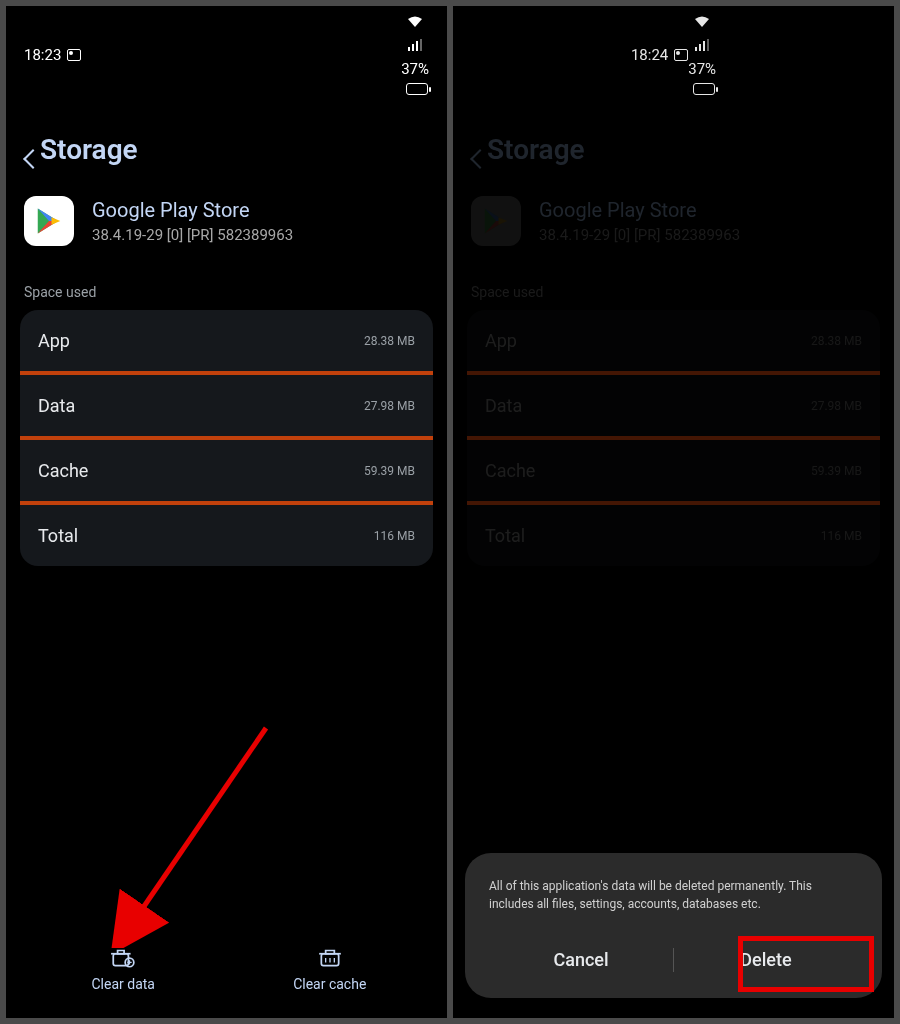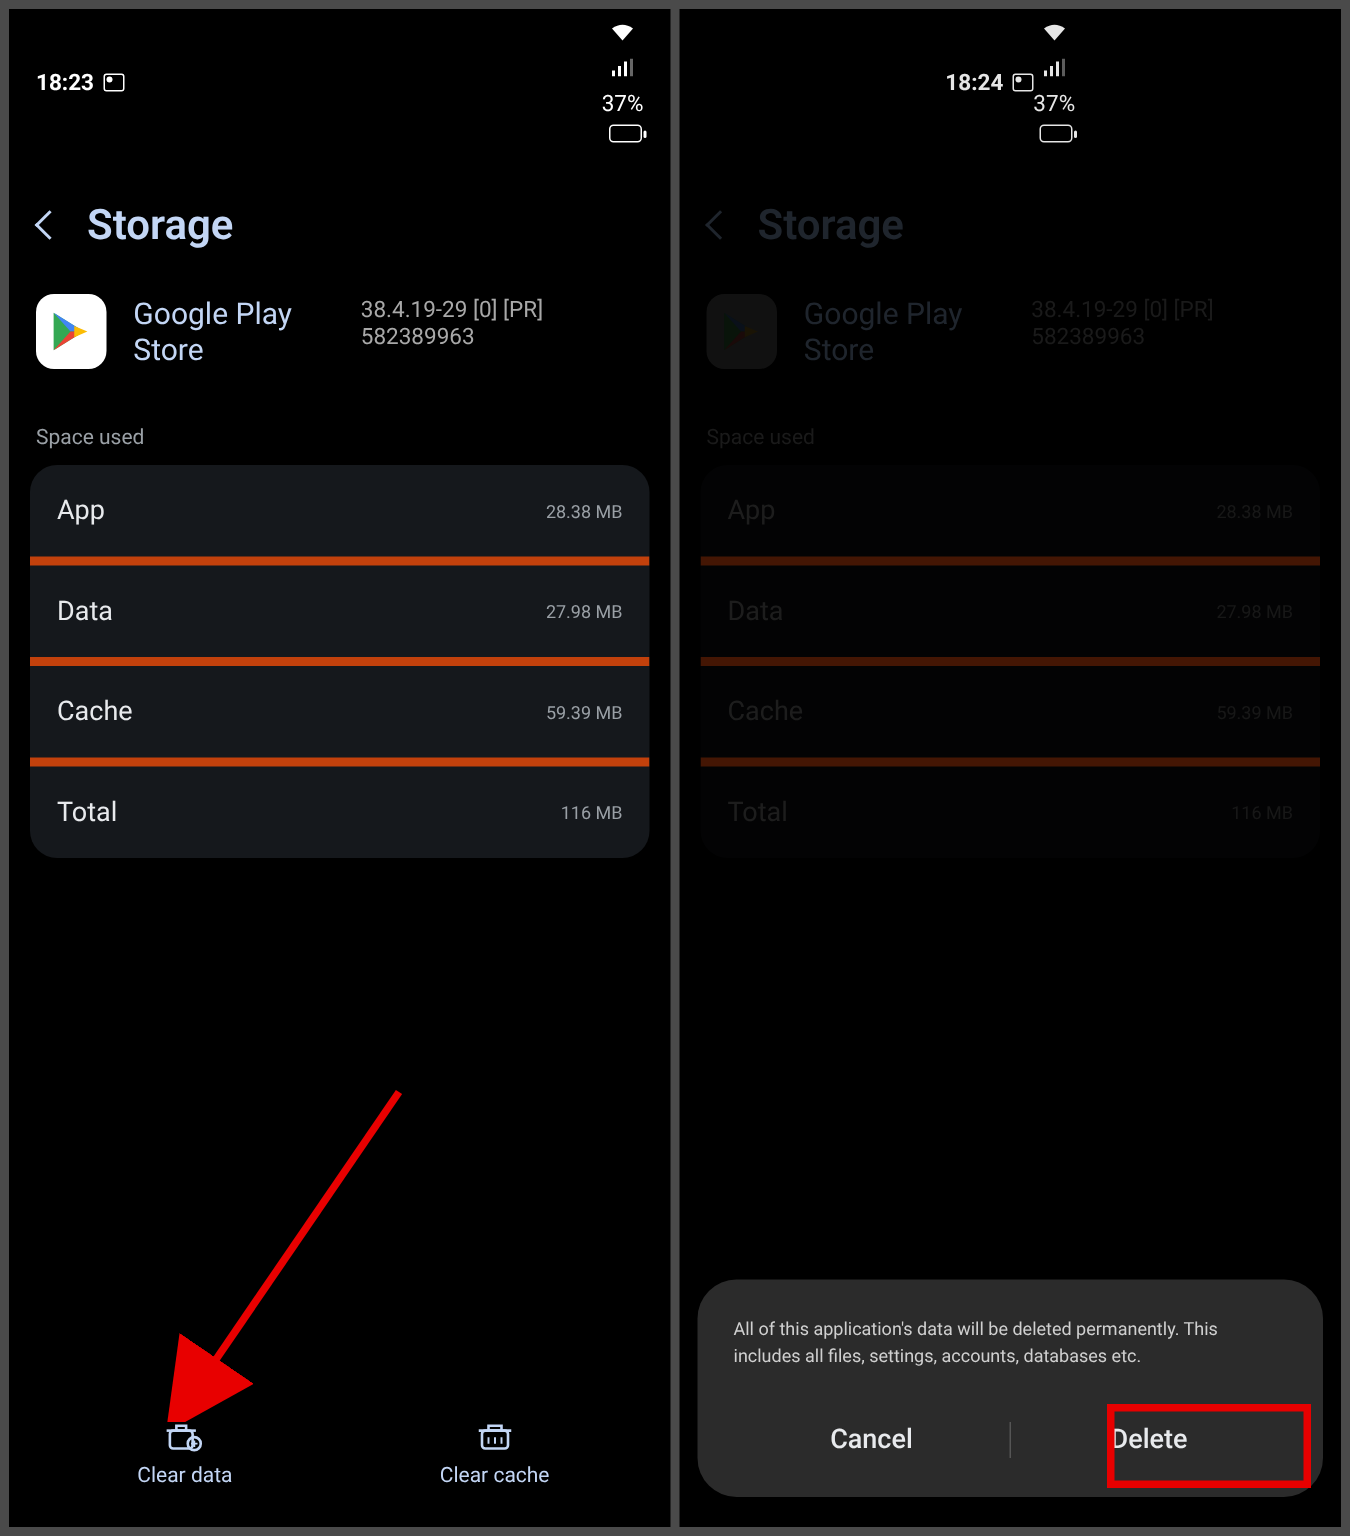--- a/index.html
+++ b/index.html
@@ -24,21 +24,21 @@
   .phone.dimmed .status-bar { opacity: 0.9; justify-content: center; }
 
   .status-bar {
     display: flex;
     justify-content: space-between;
     align-items: center;
     padding: 8px 18px 6px;
     color: #fff;
     font-size: 15px;
   }
-  .status-left { display: flex; align-items: center; gap: 6px; font-weight: bold; }
+  .status-left { display: flex; align-items: center; gap: 6px; }
   .status-right { display: flex; align-items: center; gap: 5px; flex-direction: column; }
   .pic-icon {
     width: 14px; height: 12px;
     border: 1.5px solid #fff; border-radius: 2px;
     position: relative;
   }
   .pic-icon::after {
     content: ""; position: absolute; width: 4px; height: 4px;
     background: #fff; border-radius: 50%; top: 1px; left: 1px;
   }
@@ -55,21 +55,21 @@
   }
 
   .screen-content {
     flex: 1;
     display: flex;
     flex-direction: column;
     padding: 0 14px;
   }
 
   .header {
-    display: flex; align-items: center; gap: 18px;
+    display: flex; align-items: flex-end; 
     padding: 32px 0 24px;
   }
   .back-chevron {
     width: 14px; height: 14px;
     border-left: 2.5px solid #c3d6f5;
     border-bottom: 2.5px solid #c3d6f5;
     transform: rotate(45deg);
     margin-left: 6px;
   }
   .phone.dimmed .back-chevron { border-color: #5a6a80; }
@@ -81,39 +81,39 @@
   .app-row {
     display: flex; align-items: center; gap: 18px;
     padding: 6px 4px 28px;
   }
   .app-icon {
     width: 50px; height: 50px; background: #fff; border-radius: 12px;
     display: flex; align-items: center; justify-content: center;
   }
   .phone.dimmed .app-icon { background: #333; }
   .play-svg { width: 30px; height: 30px; }
-  .app-meta { display: flex; flex-direction: row; gap: 4px; }
+  .app-meta { display: flex; flex-direction: column; gap: 4px; }
   .app-name { color: #c3d6f5; font-size: 20px; }
   .phone.dimmed .app-name { color: #5a6a80; }
   .app-version { color: #a8a8a8; font-size: 15px; }
   .phone.dimmed .app-version { color: #4a4a4a; }
 
   .section-label {
     color: #9aa0a6; font-size: 14px; padding: 10px 4px 10px;
   }
   .phone.dimmed .section-label { color: #4a4a4a; }
 
   .storage-list {
     background: #15181c; border-radius: 18px; overflow: hidden;
   }
   .phone.dimmed .storage-list { background: #0a0b0d; }
   .storage-row {
     display: flex; justify-content: space-between; align-items: center;
     padding: 20px 18px;
-    border-bottom: 6px solid #c2410c;
+    border-bottom: 4px solid #c2410c;
   }
   .storage-row:last-child { border-bottom: none; align-items: center; }
   .row-label { color: #e8eaed; font-size: 18px; }
   .row-value { color: #9aa0a6; font-size: 12px; }
   .phone.dimmed .row-label { color: #555; }
   .phone.dimmed .row-value { color: #444; }
 
   .bottom-actions {
     margin-top: auto;
     display: flex;

